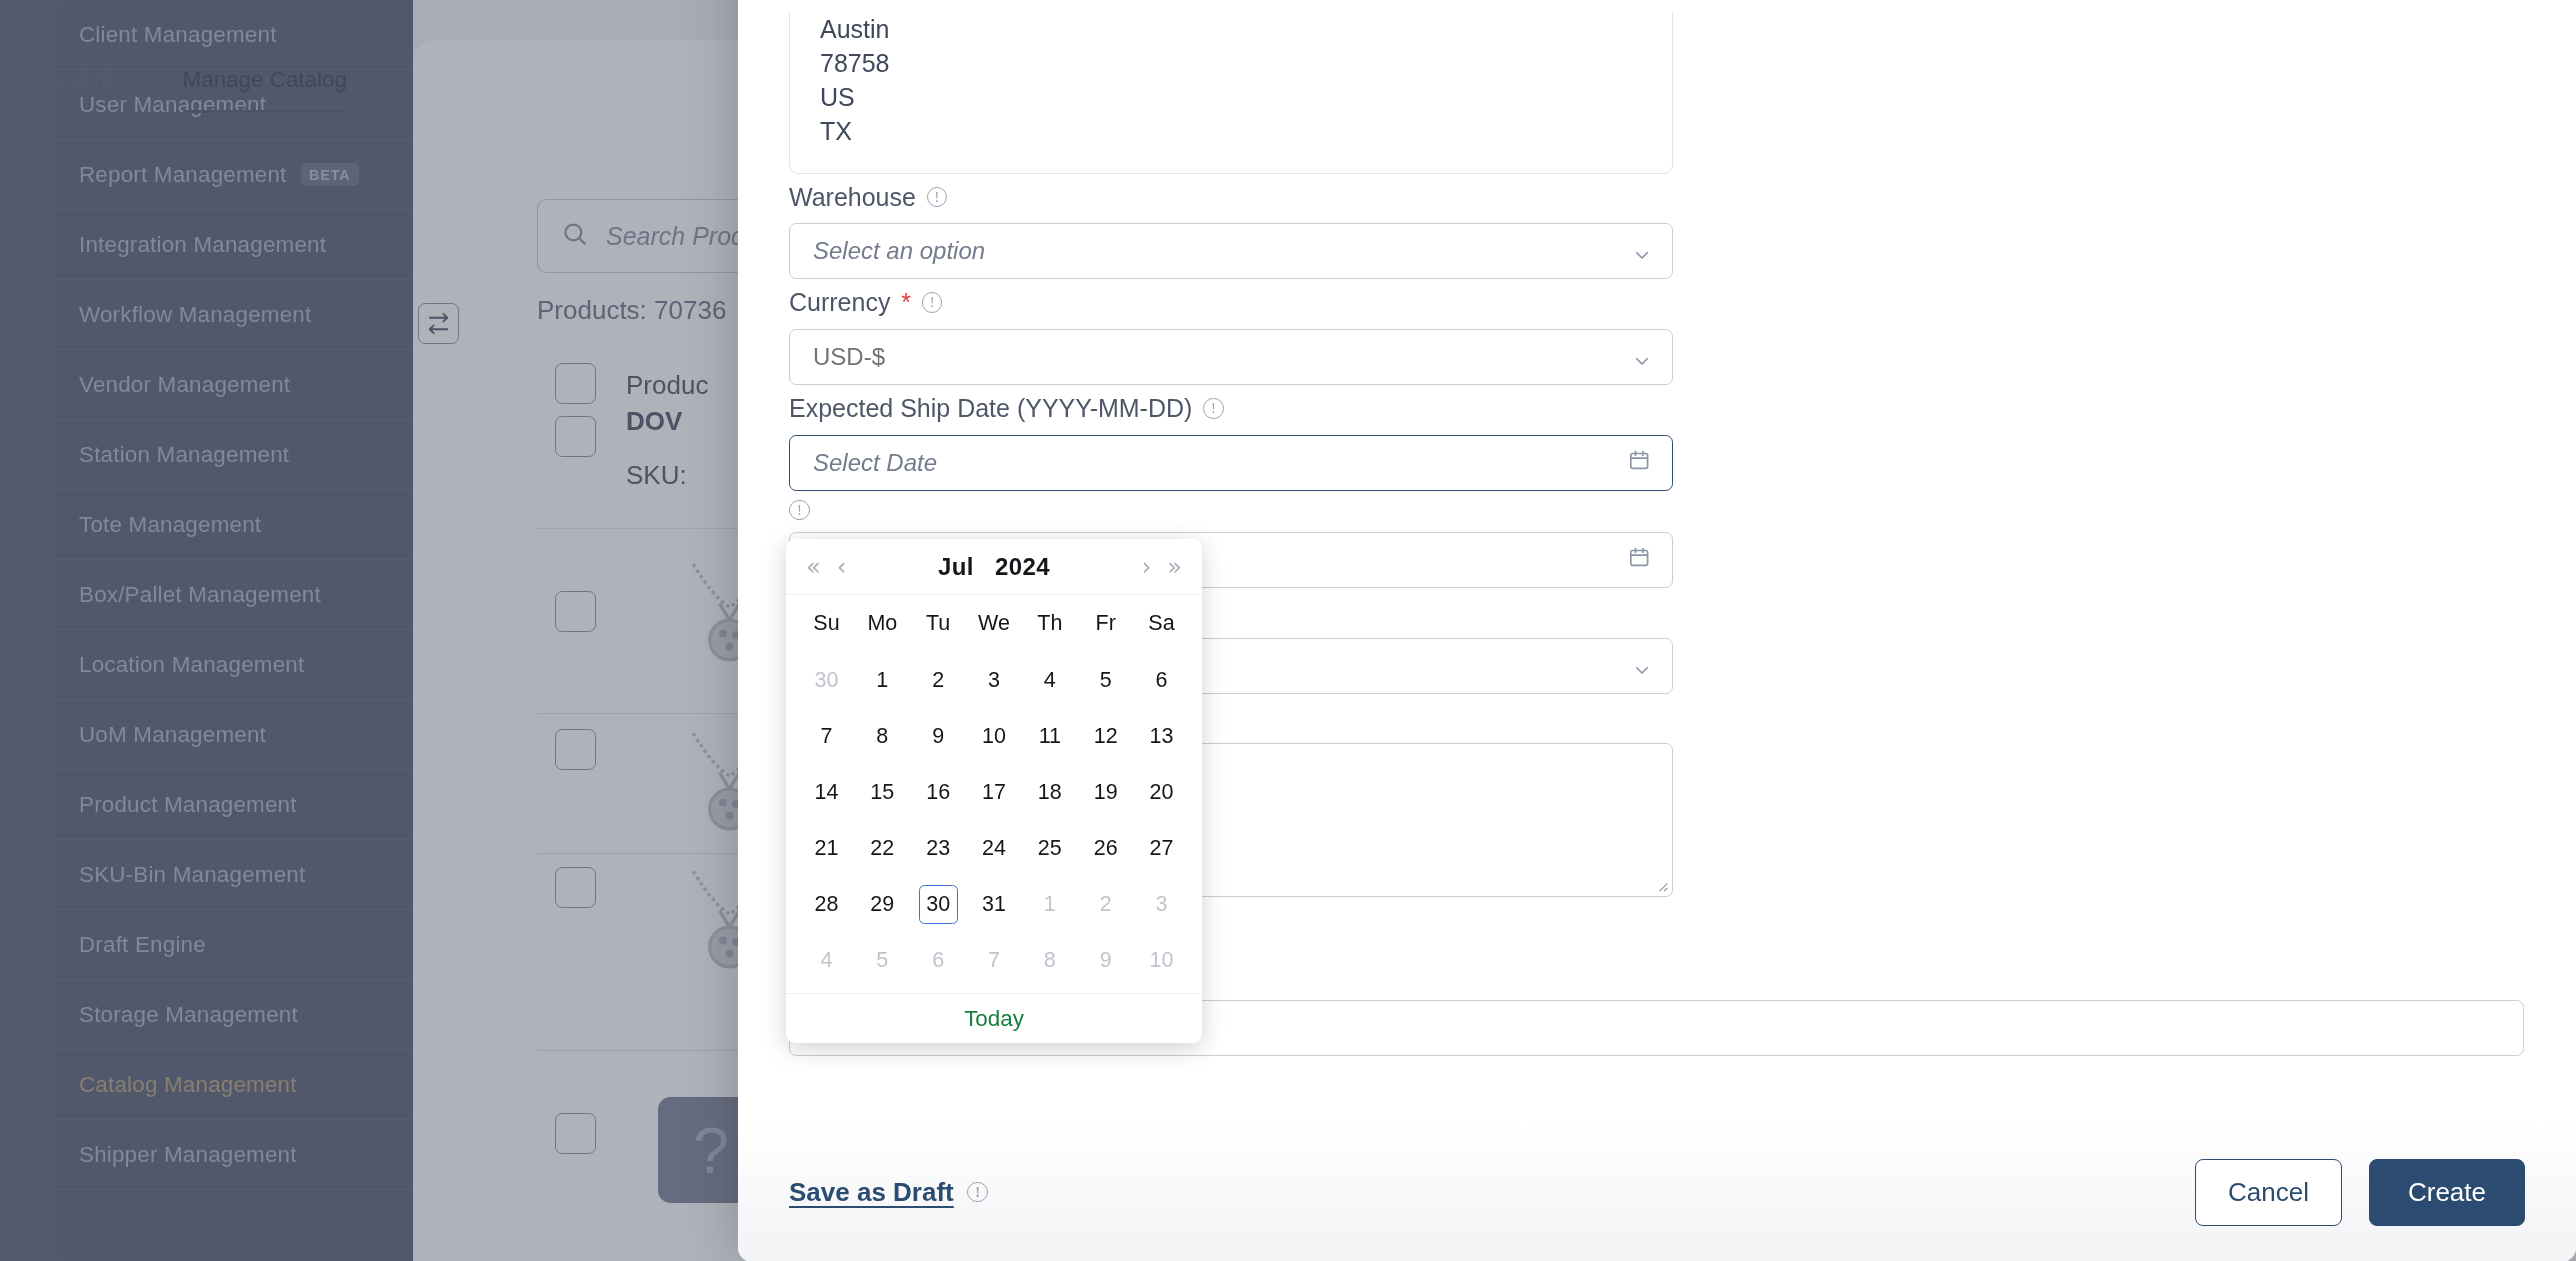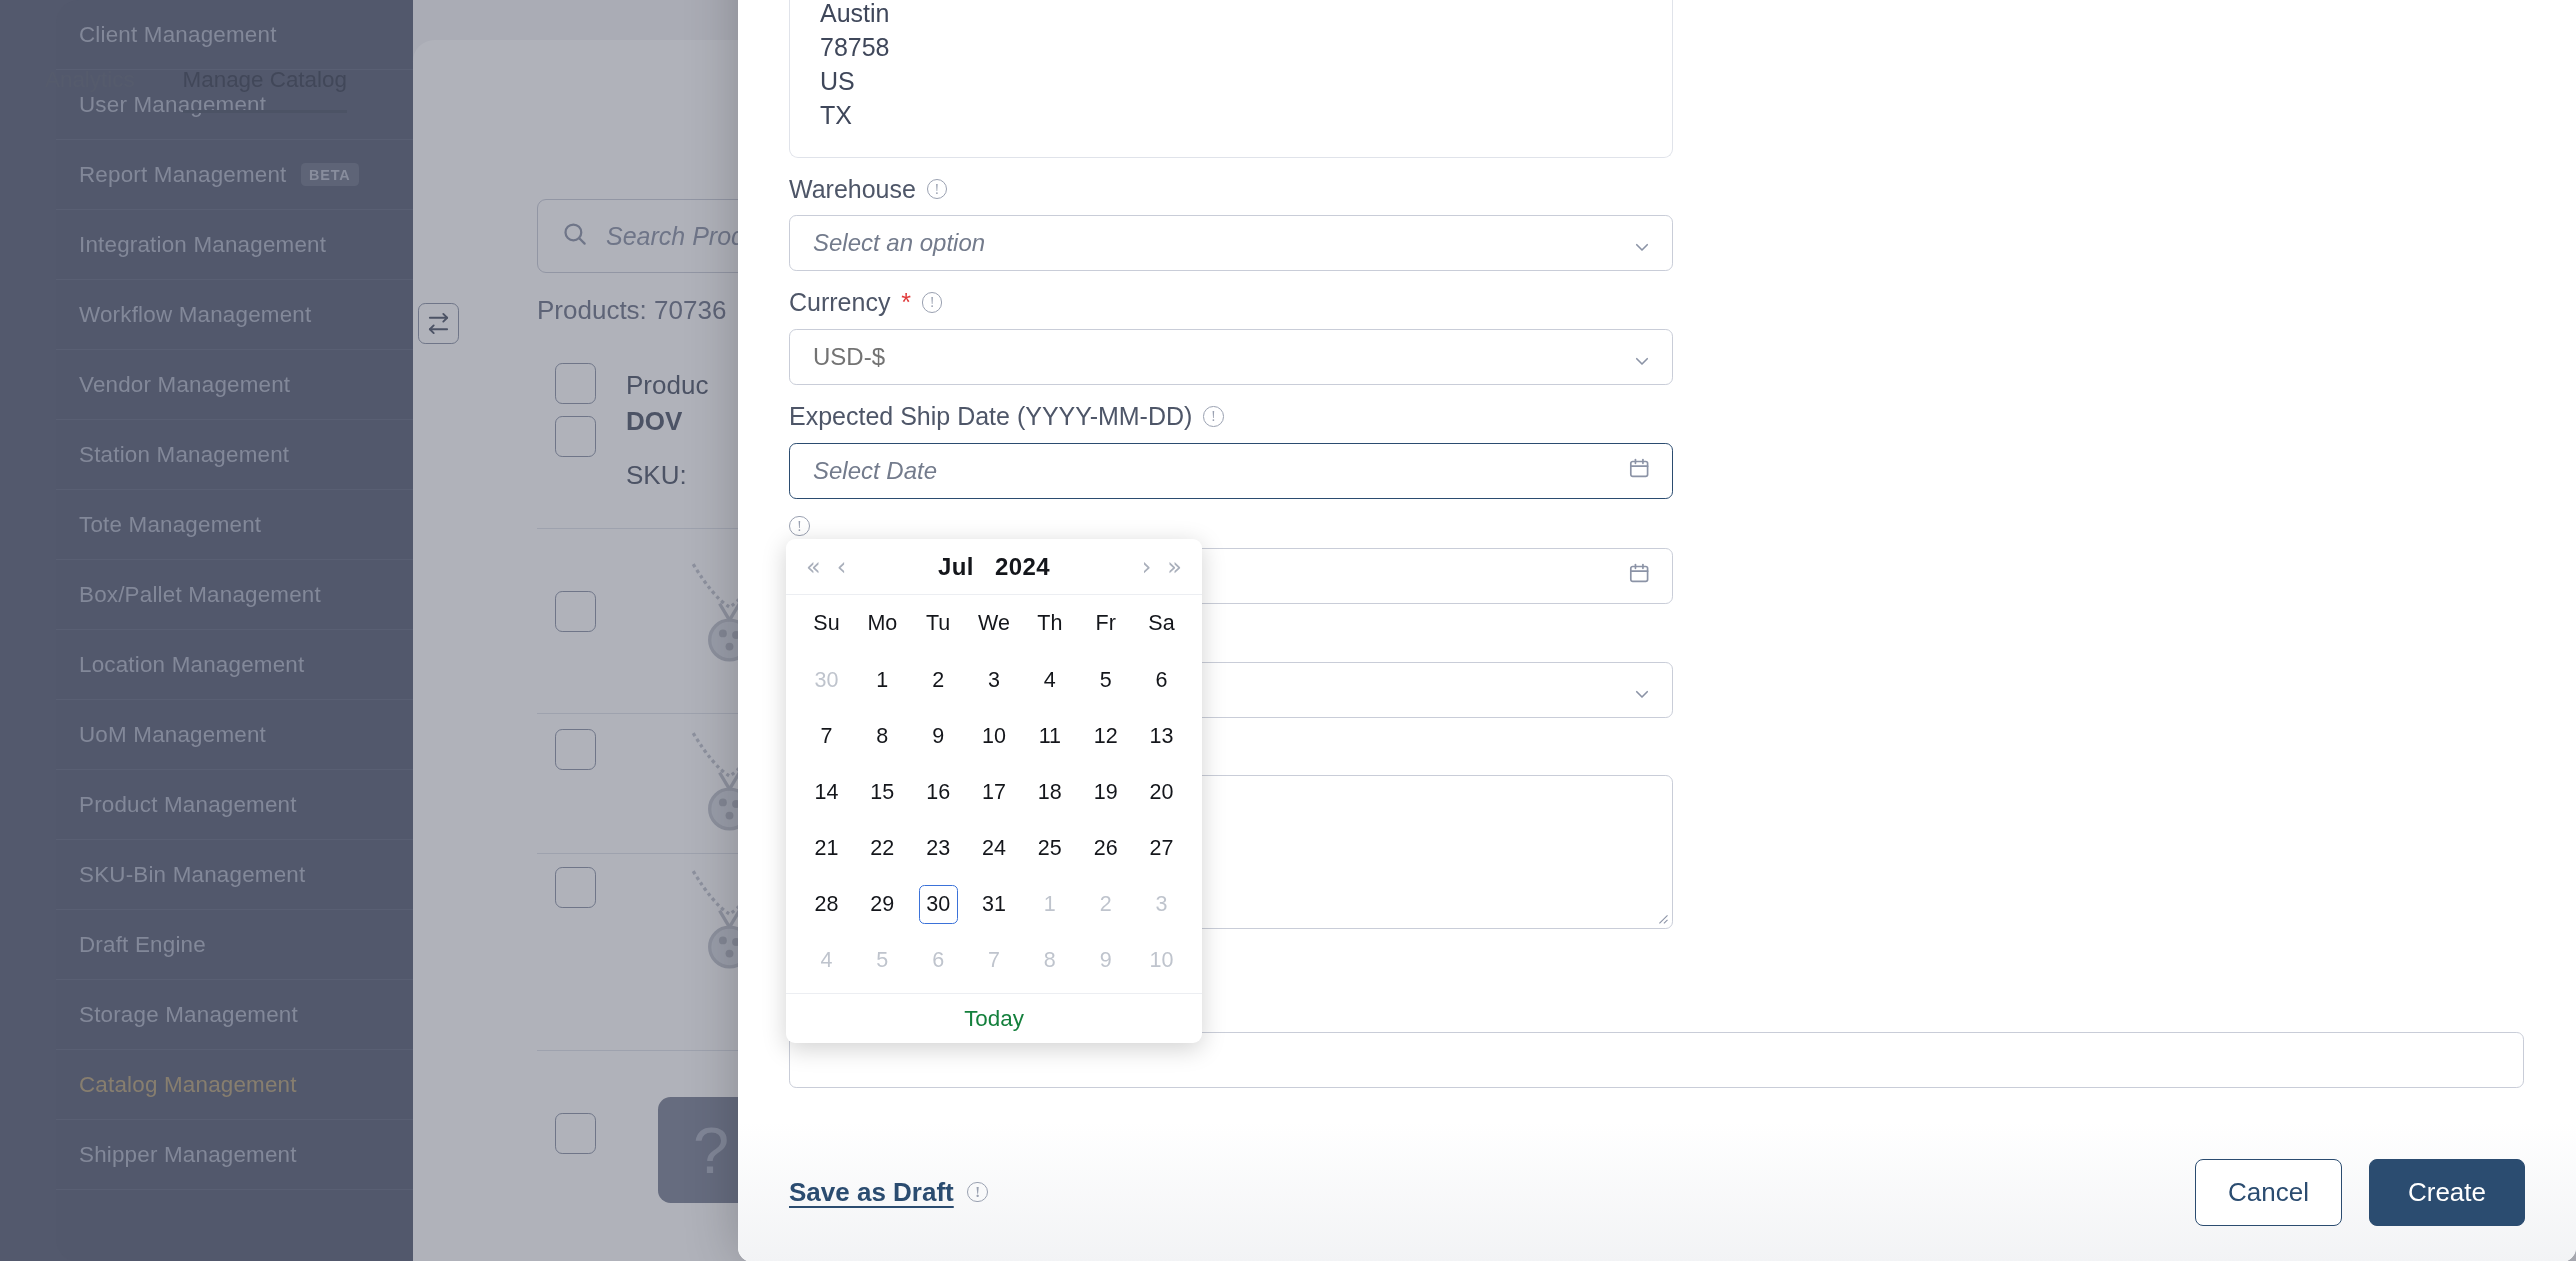--- a/index.html
+++ b/index.html
@@ -123,34 +123,34 @@
     left: 738px; top: -467px;
     width: 1838px; height: 1729px;
     background: #ffffff;
     border-radius: 14.4px;
     box-shadow: 0 0 54px rgba(0,0,0,.22);
     overflow: hidden;
   }
   .modal-body {
     position: absolute; left: 0; top: 467px;
     width: 1760px; height: 1122px;
-    padding: 0 51px;
+    padding: 16px 51px;
   }
 
   .addr-box {
     width: 884px;
     border: 1.3px solid #e0e3ea;
     border-top: none;
     border-radius: 0 0 9px 9px;
     padding: 0 30px 25px 30px;
     margin-top: -4.5px;
   }
   .addr-line { font-size: 25px; color: #3f475a; line-height: 34px; }
 
-  .field { margin-top: 17px; width: 884px; }
+  .field { margin-top: 9px; width: 884px; }
   .field-label {
     display: flex; align-items: center; gap: 10.8px;
     font-size: 25px; color: #4e5668;
     margin-bottom: 11.7px;
   }
   .req { color: #e03b3b; }
   .info-ico {
     display: inline-flex; align-items: center; justify-content: center;
     width: 20.6px; height: 20.6px;
     border: 1.4px solid #9aa1b1; border-radius: 50%;

